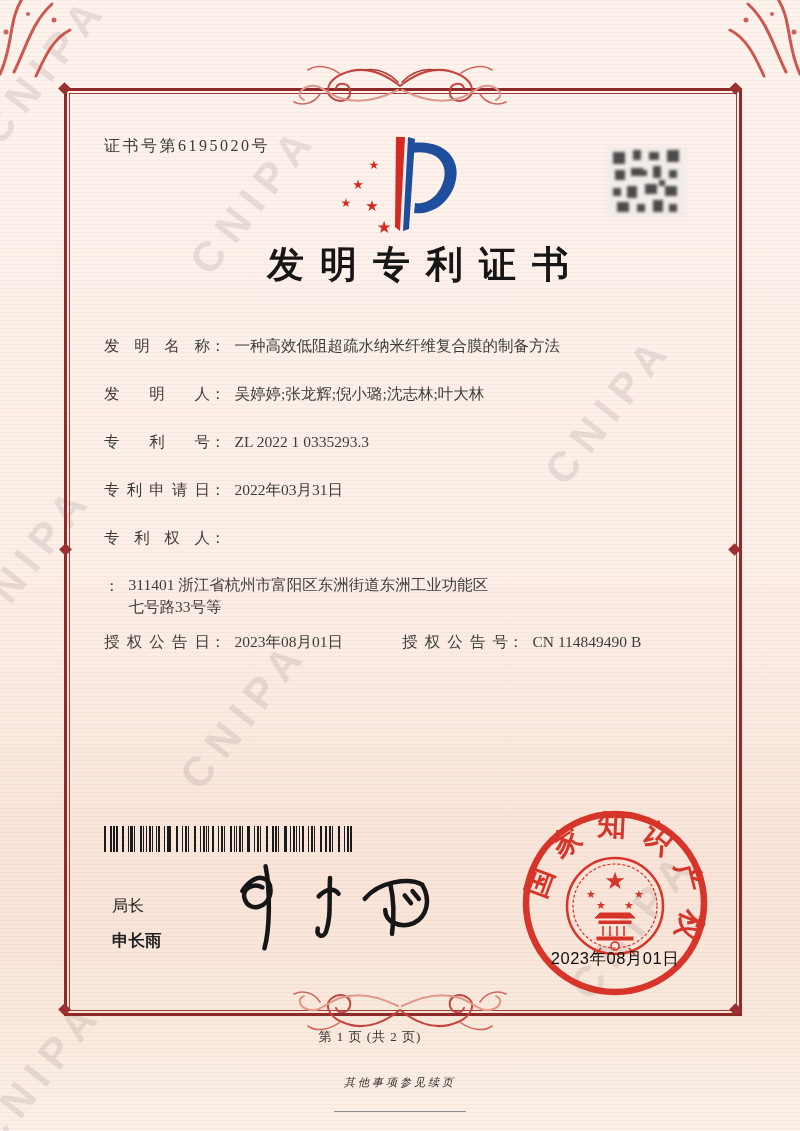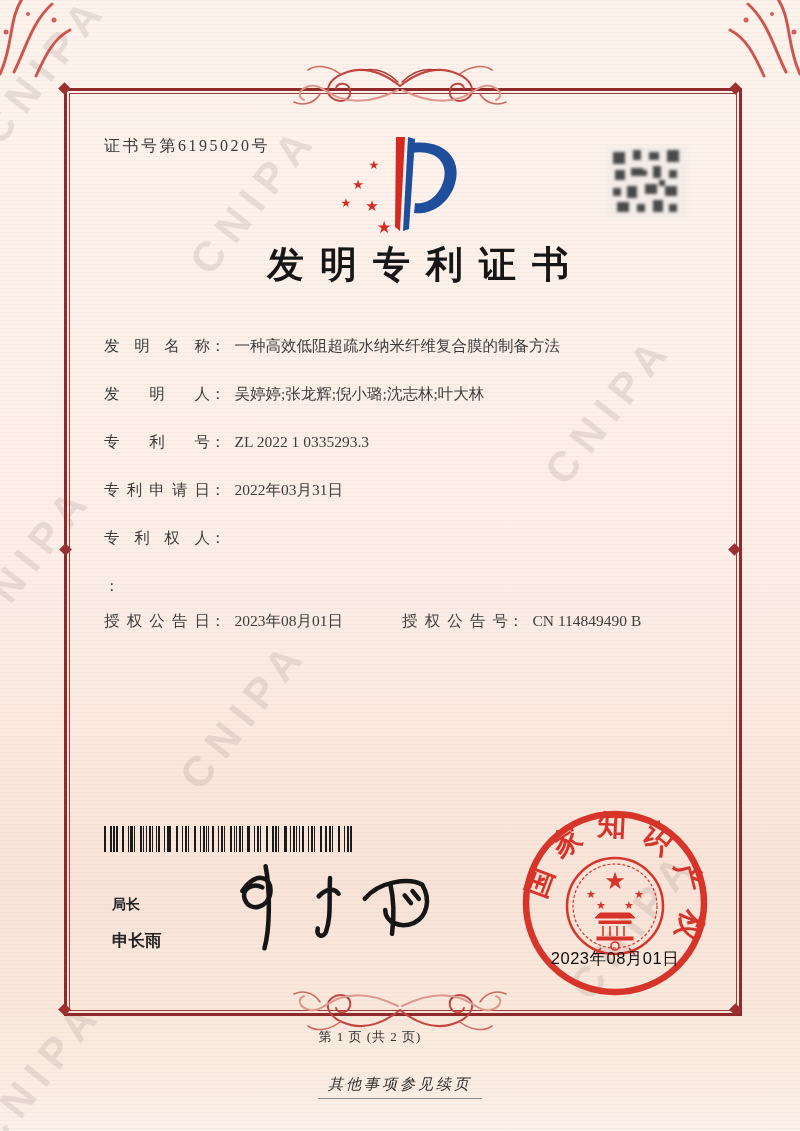--- a/index.html
+++ b/index.html
@@ -46,35 +46,35 @@
   .gpair.first{ width:298px; flex:none; }
   .paras{ position:absolute; left:88px; top:660px; width:624px; font-size:14.5px; line-height:25px; color:#3b3b3b; }
   .paras p{ margin:0 0 13px 0; text-indent:2em; }
   .barcode{
     position:absolute; left:104px; top:826px; width:252px; height:26px;
     background-image:
       repeating-linear-gradient(90deg,#1a1a1a 0 1.5px,transparent 1.5px 6px),
       repeating-linear-gradient(90deg,#1a1a1a 0 2px,transparent 2px 9px),
       repeating-linear-gradient(90deg,#1a1a1a 0 1px,transparent 1px 13px);
   }
-  .sig-title{ position:absolute; left:112px; top:896px; font-size:14px; font-weight:700;
+  .sig-title{ position:absolute; left:112px; top:896px; font-size:16px; font-weight:400;
     font-family:"Liberation Sans","DejaVu Sans",sans-serif; color:#222; }
   .sig-name{ position:absolute; left:112px; top:930px; font-size:16.5px; font-weight:600;
     font-family:"Liberation Sans","DejaVu Sans",sans-serif; color:#222; }
   .sig-scrawl{ position:absolute; left:215px; top:858px; width:230px; height:96px; }
   .seal{ position:absolute; left:513px; top:808px; width:205px; height:195px; }
   .seal-date{
     position:absolute; left:540px; top:948px; width:150px; text-align:center;
     font-family:"Liberation Sans","DejaVu Sans",sans-serif; font-size:16.5px; color:#0c0c0c; letter-spacing:0.5px;
   }
   .page-footer{ position:absolute; left:0; top:1028px; width:740px; text-align:center; font-size:13px; color:#333; letter-spacing:1px; }
   .cont-note{
     position:absolute; left:50%; top:1074px; transform:translateX(-50%);
-    font-size:15px; font-style:italic; letter-spacing:3px; color:#2e2e2e;
-    padding:1px 10px 4px; border-bottom:1px solid #8a8a8a;
+    font-size:11px; font-style:italic; letter-spacing:3px; color:#2e2e2e;
+    padding:1px 10px 21px; border-bottom:1px solid #8a8a8a;
   }
   .corner-spray{ position:absolute; width:80px; height:86px; }
 </style>
 </head>
 <body>
 
 <div class="page">
 
   <span class="watermark" style="left:-45px;top:45px;">CNIPA</span>
   <span class="watermark" style="left:165px;top:175px;">CNIPA</span>
@@ -200,20 +200,22 @@
       <span class="flabel">专利申请日</span>
         <span class="fcolon">：</span>
         <span class="fvalue">2022年03月31日</span>
     </div>
     <div class="frow">
       <span class="flabel">专利权人</span>
         <span class="fcolon">：</span>
     </div>
     <div class="frow address">
         <span class="fcolon">：</span>
+        <span class="fvalue">311401 浙江省杭州市富阳区东洲街道东洲工业功能区
+七号路33号等</span>
     </div>
     <div class="grant-row">
       <div class="gpair first">
         <span class="flabel">授权公告日</span>
           <span class="fcolon">：</span>
           <span class="fvalue">2023年08月01日</span>
       </div>
       <div class="gpair">
         <span class="flabel">授权公告号</span>
           <span class="fcolon">：</span>

